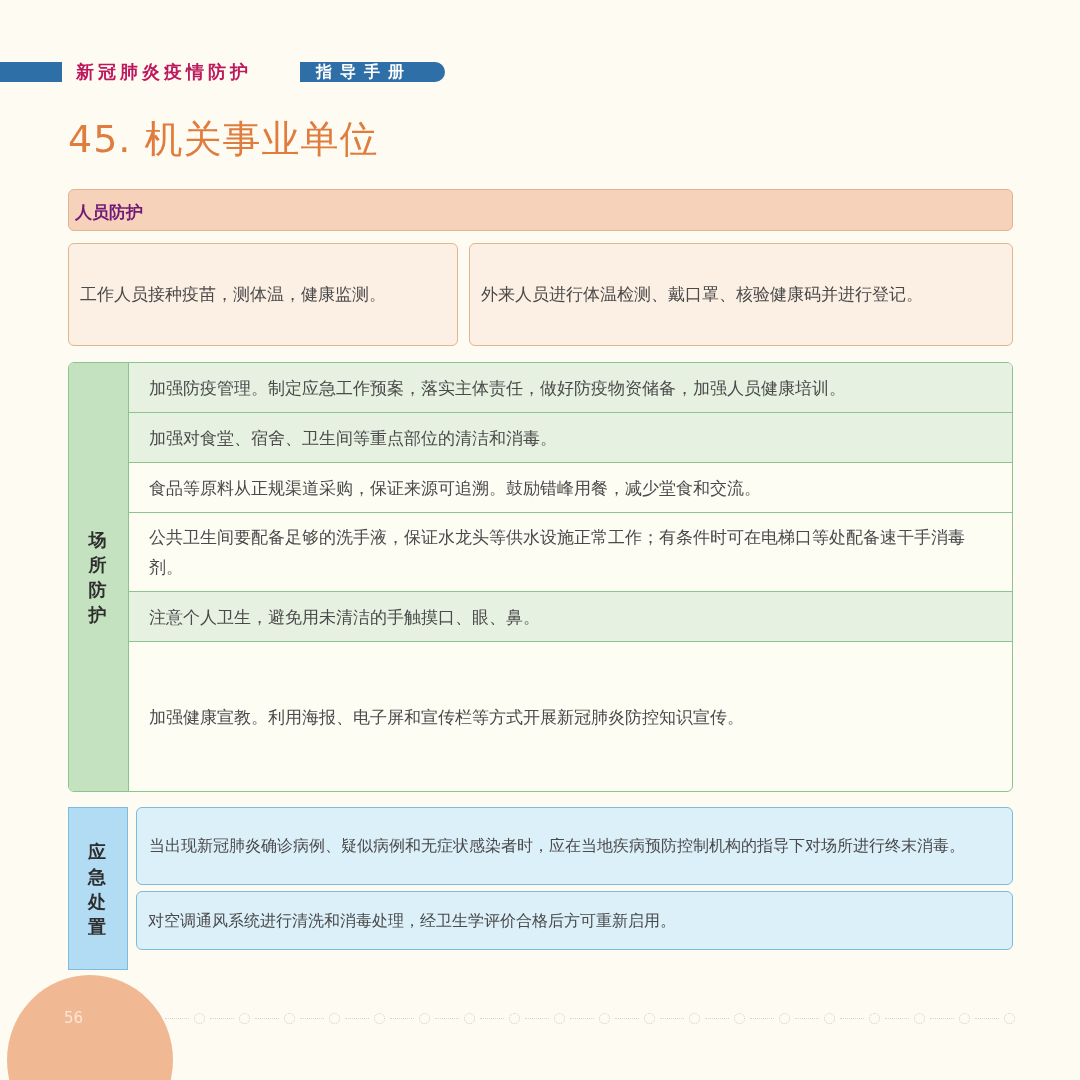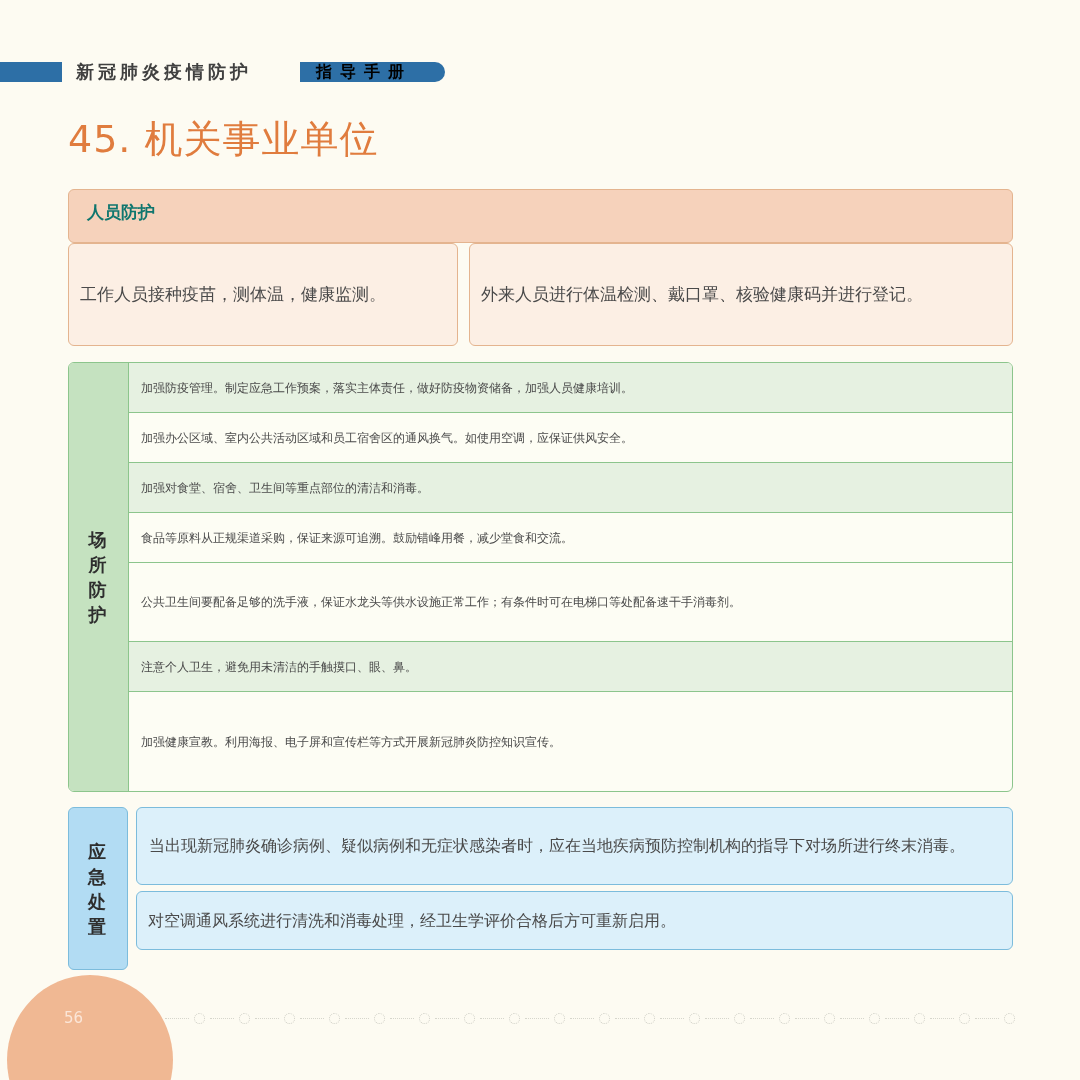--- a/index.html
+++ b/index.html
@@ -10,37 +10,37 @@
     color: #4a4a4a;
     position: relative;
   }
   
   .hdr-bar {
     position: absolute; left: 0; top: 62px; width: 62px; height: 20px;
     background: #2d6fa6;
   }
   .hdr-title {
     position: absolute; left: 76px; top: 59px; font-size: 18px; font-weight: bold;
-    color: #404040; letter-spacing: 4px; line-height: 26px;
+    color: #be185d; letter-spacing: 4px; line-height: 26px;
   }
   .hdr-pill {
     position: absolute; left: 300px; top: 62px; width: 145px; height: 20px;
     background: #2d6fa6; border-radius: 0 12px 12px 0;
-    color: #000000; font-size: 16px; font-weight: bold; letter-spacing: 8px;
+    color: #ffffff; font-size: 16px; font-weight: bold; letter-spacing: 8px;
     line-height: 20px; padding-left: 16px;
   }
   .page-title {
     position: absolute; left: 68px; top: 114px; font-size: 38px; font-weight: normal;
     color: #e07c3e; line-height: 50px; letter-spacing: 1px;
   }
   
   .sec-head {
-    position: absolute; left: 68px; top: 189px; width: 945px; height: 54px;
+    position: absolute; left: 68px; top: 189px; width: 945px; height: 42px;
     background: #f6d2bb; border: 1px solid #e4b48f; border-radius: 6px;
-    font-size: 17px; font-weight: bold; color: #0f766e; padding-left: 18px; line-height: 44px;
+    font-size: 17px; font-weight: bold; color: #701a75; padding-left: 6px; line-height: 44px;
   }
   .p-card {
     position: absolute; top: 243px; height: 103px;
     background: #fcefe4; border: 1px solid #e4b48f; border-radius: 6px;
     font-size: 17px; color: #4a4a4a; padding-left: 11px; line-height: 101px;
   }
   
   .site {
     position: absolute; left: 68px; top: 362px; width: 945px; height: 430px;
     border: 1.5px solid #8cc58c; border-radius: 6px; overflow: hidden;
@@ -49,29 +49,29 @@
   .site-label {
     width: 60px; background: #c5e2c0; border-right: 1.5px solid #8cc58c;
     display: flex; align-items: center; justify-content: center;
   }
   .vlabel {
     writing-mode: horizontal-tb; width: 20px; font-size: 18px; font-weight: bold;
     color: #2e2e2e; line-height: 25px; text-align: left; word-break: break-all;
   }
   .site-rows { flex: 1; display: flex; flex-direction: column; }
   .site-row {
-    border-bottom: 1.5px solid #8cc58c; font-size: 12px; color: #4a4a4a;
-    padding: 0 12px; display: flex; align-items: center; line-height: 30px;
+    border-bottom: 1.5px solid #8cc58c; font-size: 17px; color: #4a4a4a;
+    padding: 0 20px; display: flex; align-items: center; line-height: 30px;
   }
   .site-row:last-child { border-bottom: none; }
   .site-row.alt { background: #e6f1e1; }
   
   .emg-label {
     position: absolute; left: 68px; top: 807px; width: 60px; height: 163px;
-    background: #b2dcf3; border: 1px solid #7cbcdc; border-radius: 6px;
+    background: #b2dcf3; border: 1px solid #7cbcdc; border-radius: 0;
     display: flex; align-items: center; justify-content: center;
   }
   .emg-card {
     position: absolute; left: 136px; width: 877px;
     background: #dcf0fa; border: 1px solid #7cbcdc; border-radius: 6px;
     font-size: 16px; color: #4a4a4a; padding: 0 11px; display: flex; align-items: center;
     line-height: 30px;
   }
   
   .page-circle {
@@ -104,21 +104,20 @@
 <div class="sec-head">人员防护</div>
 <div class="p-card" style="left:68px;width:390px;">工作人员接种疫苗，测体温，健康监测。</div>
 <div class="p-card" style="left:469px;width:544px;">外来人员进行体温检测、戴口罩、核验健康码并进行登记。</div>
 
 <div class="site">
   <div class="site-label">
     <div class="vlabel">场所防护</div>
   </div>
   <div class="site-rows">
     <div class="site-row alt" style="height:50px">加强防疫管理。制定应急工作预案，落实主体责任，做好防疫物资储备，加强人员健康培训。</div>
-    <div class="site-row" style="height:50px">加强办公区域、室内公共活动区域和员工宿舍区的通风换气。如使用空调，应保证供风安全。</div>
     <div class="site-row alt" style="height:50px">加强对食堂、宿舍、卫生间等重点部位的清洁和消毒。</div>
     <div class="site-row" style="height:50px">食品等原料从正规渠道采购，保证来源可追溯。鼓励错峰用餐，减少堂食和交流。</div>
     <div class="site-row" style="height:79px">公共卫生间要配备足够的洗手液，保证水龙头等供水设施正常工作；有条件时可在电梯口等处配备速干手消毒剂。</div>
     <div class="site-row alt" style="height:50px">注意个人卫生，避免用未清洁的手触摸口、眼、鼻。</div>
     <div class="site-row" style="flex:1">加强健康宣教。利用海报、电子屏和宣传栏等方式开展新冠肺炎防控知识宣传。</div>
   </div>
 </div>
 
 <div class="emg-label">
   <div class="vlabel">应急处置</div>

